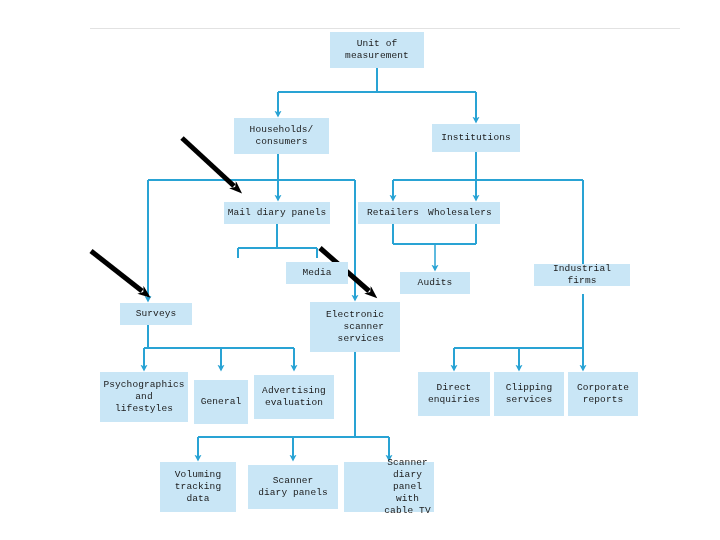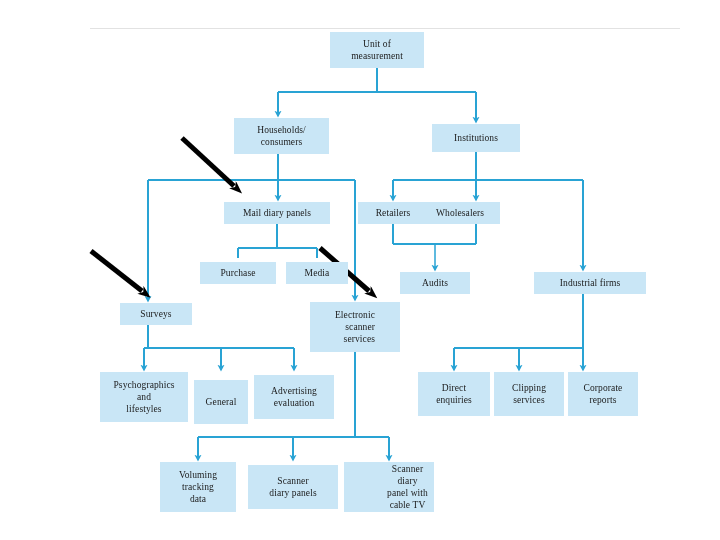--- a/index.html
+++ b/index.html
@@ -27,21 +27,21 @@
     height: 540px;
   }
   .node {
     position: absolute;
     box-sizing: border-box;
     display: flex;
     align-items: center;
     justify-content: center;
     text-align: center;
     color: #1b1b1b;
-    font-family: Liberation Serif, serif;
+    font-family: Liberation Mono, monospace;
     font-size: 9.5px;
     line-height: 12px;
     letter-spacing: 0.1px;
     padding: 1px 3px;
     white-space: pre-line;
     background: #c9e6f6;
   }
   .node-lines {
     white-space: pre-line;
   }
@@ -145,33 +145,30 @@
   </div>
 
   <div class="node" style="left:358px; top:202px; width:70px; height:22px;">
     <span class="node-lines">Retailers</span>
   </div>
 
   <div class="node" style="left:420px; top:202px; width:80px; height:22px;">
     <span class="node-lines">Wholesalers</span>
   </div>
 
-  <div class="node" style="left:200px; top:262px; width:76px; height:22px;">
-    <span class="node-lines">Purchase</span>
-  </div>
 
   <div class="node" style="left:286px; top:262px; width:62px; height:22px;">
     <span class="node-lines">Media</span>
   </div>
 
   <div class="node" style="left:400px; top:272px; width:70px; height:22px;">
     <span class="node-lines">Audits</span>
   </div>
 
-  <div class="node" style="left:534px; top:272px; width:112px; height:22px;">
+  <div class="node" style="left:534px; top:264px; width:96px; height:22px;">
     <span class="node-lines">Industrial firms</span>
   </div>
 
   <div class="node" style="left:120px; top:303px; width:72px; height:22px;">
     <span class="node-lines">Surveys</span>
   </div>
 
   <div class="node" style="left:310px; top:302px; width:90px; height:50px;text-align:right;">
     <span class="node-lines">Electronic
 scanner

